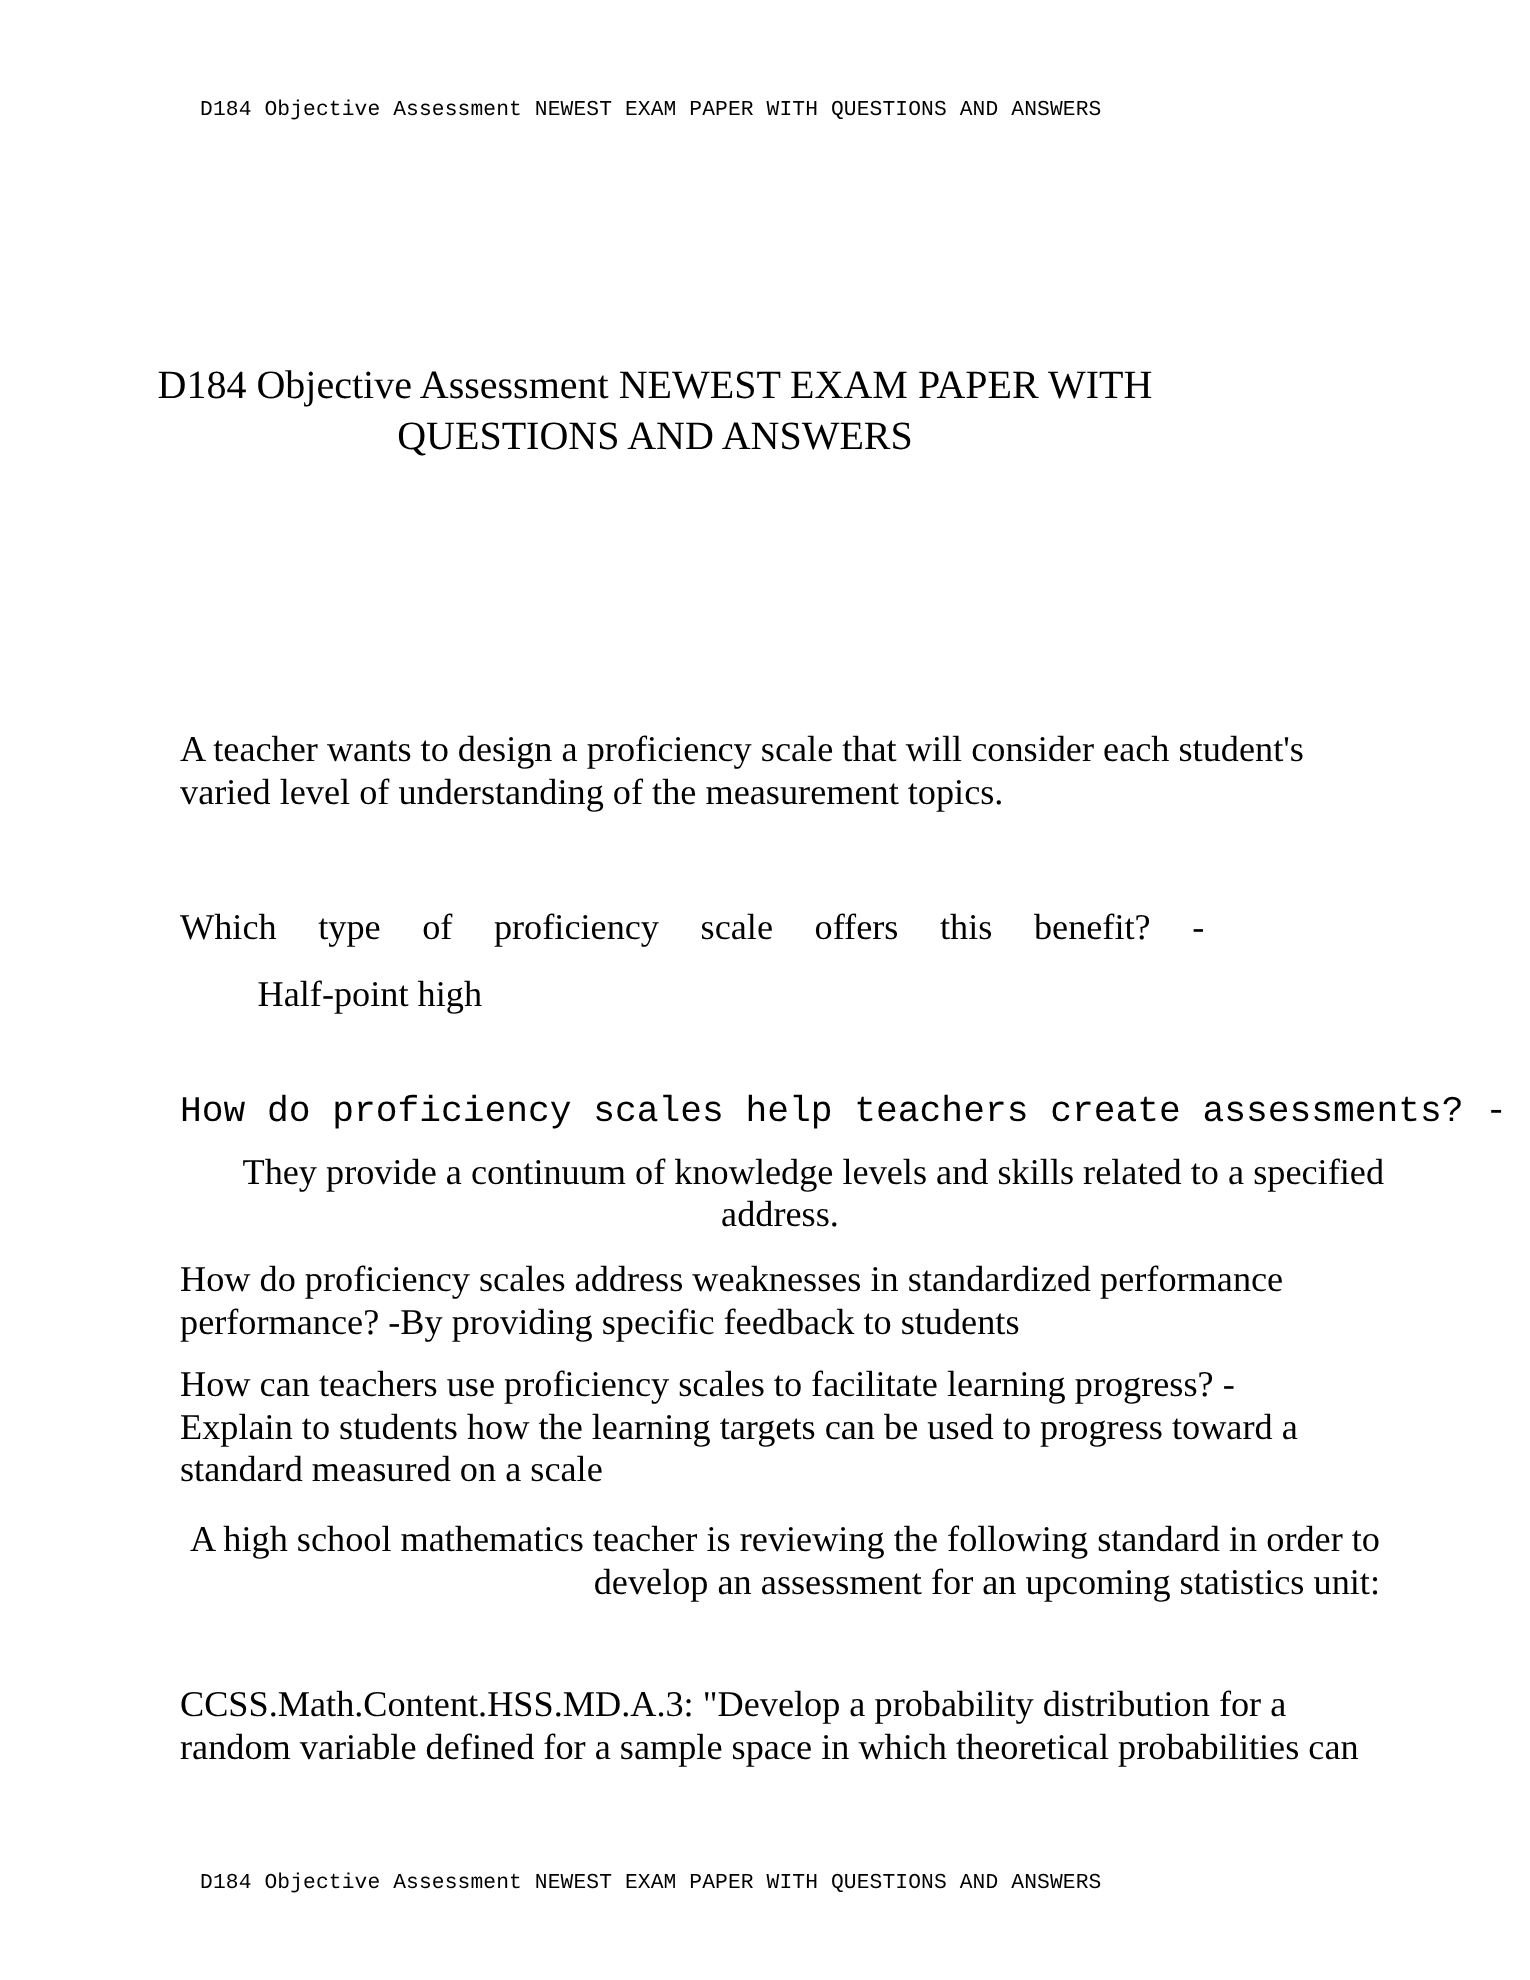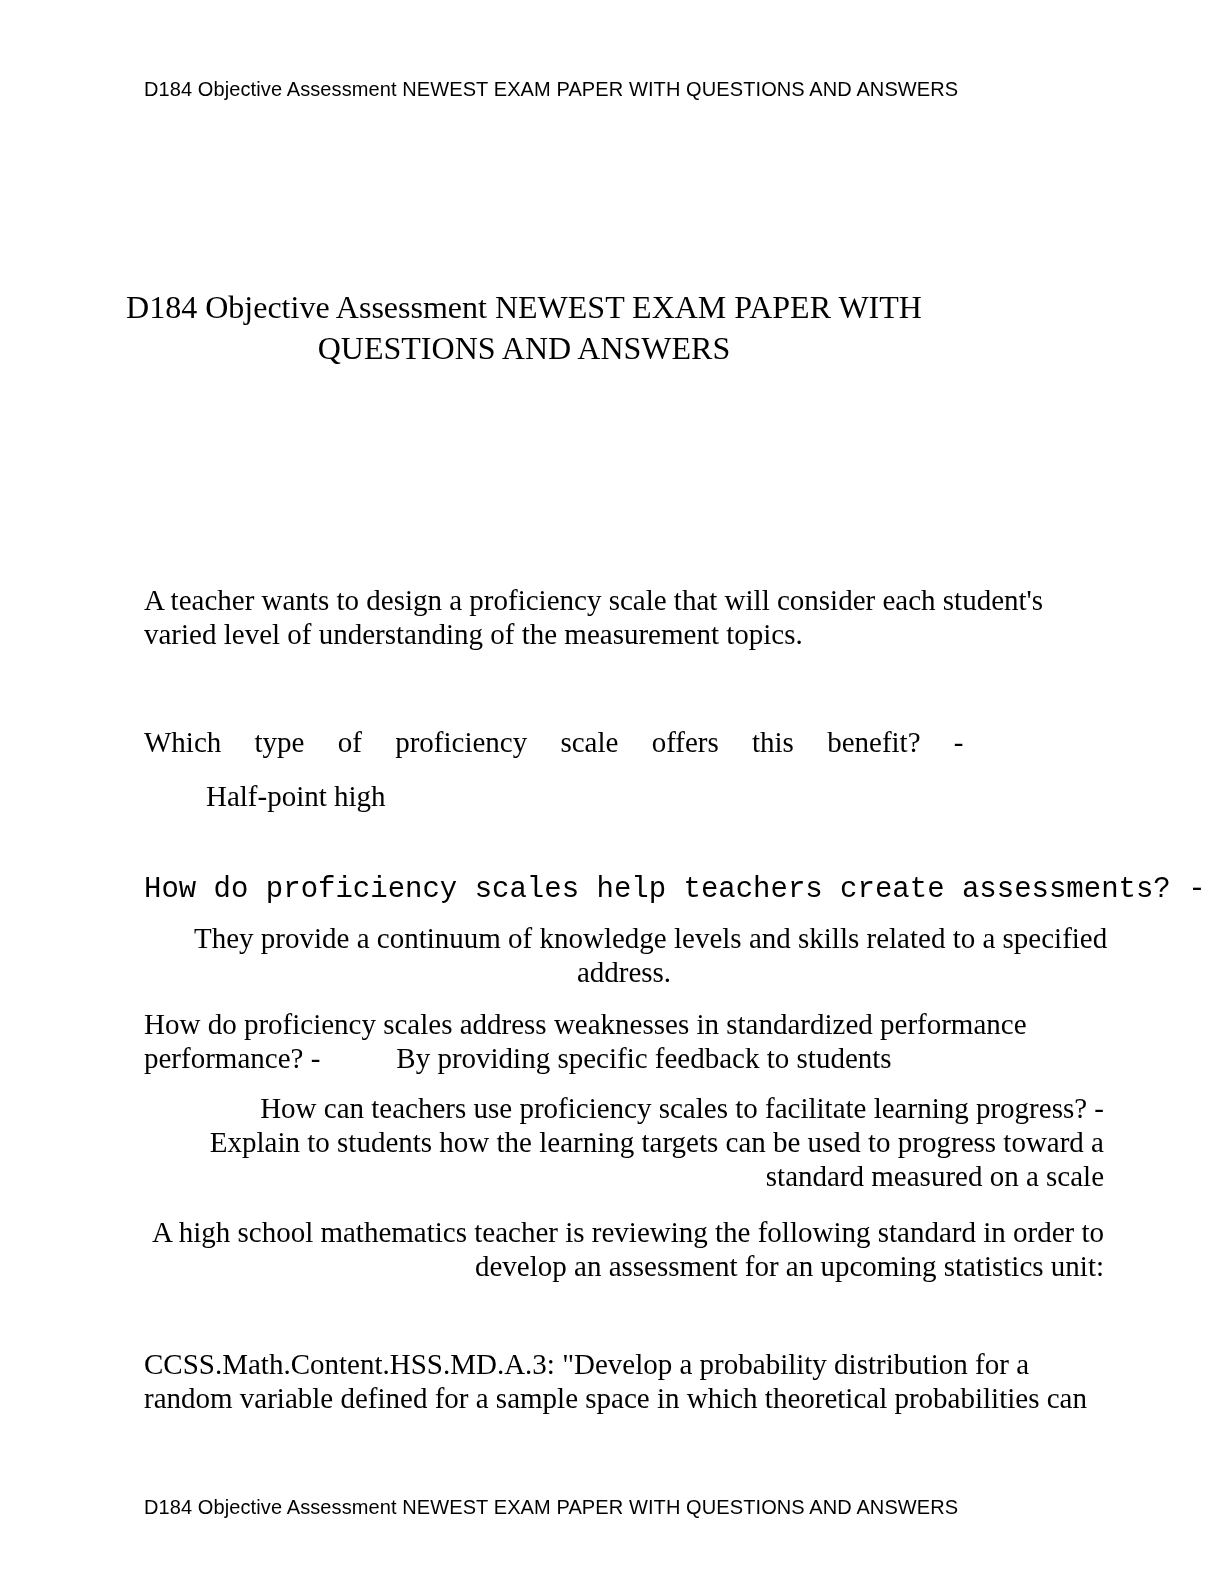--- a/index.html
+++ b/index.html
@@ -14,23 +14,23 @@
   .page {
     position: relative;
     width: 1224px;
     height: 1584px;
     background: var(--page-bg);
     color: var(--text-color);
     overflow: hidden;
   }
   .hf {
     position: absolute;
-    left: 144px;
-    font-family: Liberation Sans, sans-serif;
-    font-size: 20px;
+    left: 160px;
+    font-family: Liberation Mono, monospace;
+    font-size: 17px;
     line-height: 26px;
     letter-spacing: 0.1px;
     white-space: nowrap;
   }
   .page-header { top: 76px; }
   .page-footer { top: 1494px; }
   .doc-title {
     position: absolute;
     left: 0;
     top: 287px;
@@ -47,28 +47,28 @@
     font-family: "Liberation Serif", serif;
     font-size: 29px;
     line-height: 34px;
     white-space: nowrap;
   }
   .blk-intro    { top: 583px; }
   .blk-qa1      { top: 725px; }
   .blk-qa2q     { top: 873px; font-family: Liberation Mono, monospace; }
   .blk-qa2a     { top: 921px; text-align: center; }
   .blk-qa3      { top: 1007px; }
-  .blk-qa4      { top: 1091px; text-align: right; }
+  .blk-qa4      { top: 1091px; }
   .blk-scenario { top: 1215px; text-align: right; }
   .blk-standard { top: 1347px; }
 
   .justified-line { word-spacing: 26px; }
   .answer-indent  { margin-left: 62px; margin-top: 20px; }
   .first-line-indent { padding-left: 50px; }
-  .tab-gap { margin-left: 76px; }
+  .tab-gap { }
 </style>
 </head>
 <body>
 
 <div class="page">
 
   <div class="hf page-header">D184 Objective Assessment NEWEST EXAM PAPER WITH QUESTIONS AND ANSWERS</div>
 
   <div class="doc-title">
     <div>D184 Objective Assessment NEWEST EXAM PAPER WITH</div>

